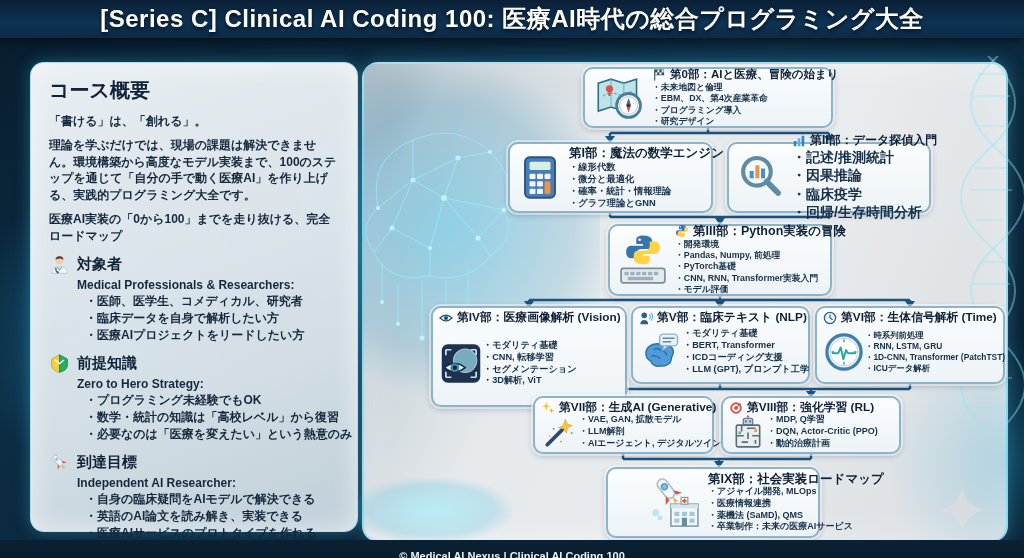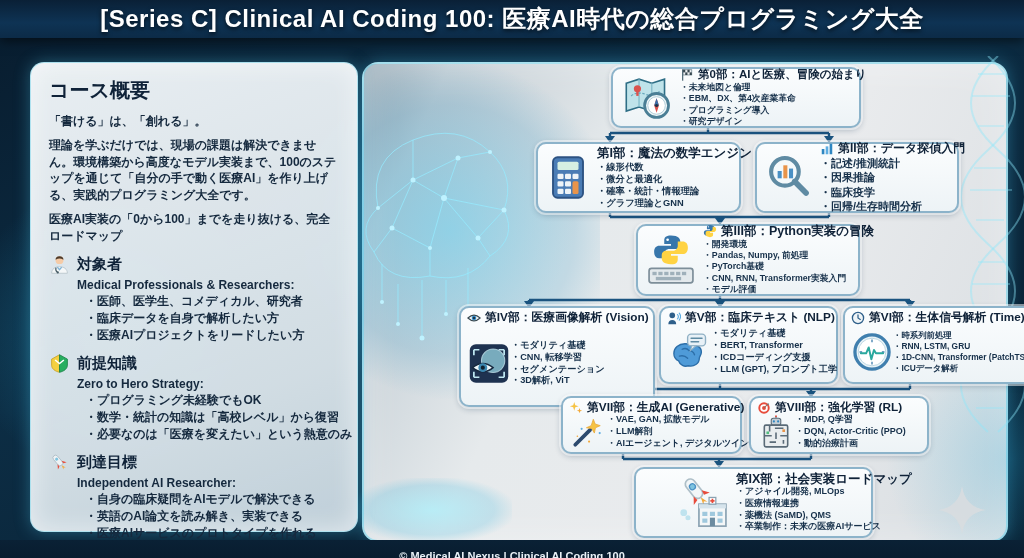--- a/index.html
+++ b/index.html
@@ -41,21 +41,21 @@
   .sec-hd{display:flex;align-items:center;gap:7px;margin-bottom:2px;}
   .sec-icon{width:21px;height:21px;flex:0 0 21px;}
   .sec-icon svg{width:100%;height:100%;}
   .sec-title{font-size:15px;font-weight:bold;color:#0f2238;}
   .sec-sub{font-size:12px;font-weight:bold;margin-left:28px;line-height:1.35;}
   .sec-b{font-size:12px;font-weight:bold;margin-left:36px;line-height:1.42;white-space:nowrap;}
   
   .node{position:absolute;z-index:4;display:flex;padding:3px 6px;color:#122a42;
     background:linear-gradient(180deg,#fbfdfe,#edf3f6);
     border:2px solid #8cb3ca;border-radius:10px;
-    box-shadow:0 0 0 2px rgba(255,255,255,.5),0 2px 6px rgba(15,45,75,.3);margin-left:28px;}
+    box-shadow:0 0 0 2px rgba(255,255,255,.5),0 2px 6px rgba(15,45,75,.3);}
   .node.side{flex-direction:row;align-items:center;gap:5px;}
   .node.top{flex-direction:column;}
   .node .row{display:flex;flex-direction:row;align-items:center;flex:1;min-height:0;}
   .micon{flex:0 0 auto;display:flex;align-items:center;justify-content:center;height:100%;}
   .micon svg{width:100%;height:100%;}
   .col{display:flex;flex-direction:column;justify-content:center;min-width:0;}
   .hd{display:flex;align-items:center;gap:4px;font-weight:bold;color:#0f2238;white-space:nowrap;line-height:1.15;}
   .ticon{display:inline-flex;width:14px;height:14px;flex:0 0 14px;}
   .ticon svg{width:100%;height:100%;}
   .bullets{font-weight:bold;color:#16304a;line-height:1.3;}
@@ -218,21 +218,21 @@
           <div class="hd" style="font-size:12px">
             <span class="ticon">
               <svg viewBox="0 0 16 16">
                 <rect x="2" y="8" width="3" height="6" fill="#2e86c1"></rect>
                 <rect x="6.5" y="5" width="3" height="9" fill="#5dade2"></rect>
                 <rect x="11" y="2" width="3" height="12" fill="#2e86c1"></rect>
               </svg>
             </span>
             <span>第II部：データ探偵入門</span>
           </div>
-          <div class="bullets" style="font-size:11px">
+          <div class="bullets" style="font-size:14px">
             <div class="b">・記述/推測統計</div>
             <div class="b">・因果推論</div>
             <div class="b">・臨床疫学</div>
             <div class="b">・回帰/生存時間分析</div>
           </div>
         </div>
       </div>
       <div class="node side" style="left: 608px; top: 224px; width: 224px; height: 72px;">
         <div class="micon" style="width:54px">
           <svg viewBox="0 0 64 64">
@@ -413,21 +413,21 @@
               <rect x="44" y="27" width="5" height="5" fill="#e8944a"></rect>
             </svg>
           </div>
           <div class="bullets" style="font-size:9px">
             <div class="b">・MDP, Q学習</div>
             <div class="b">・DQN, Actor-Critic (PPO)</div>
             <div class="b">・動的治療計画</div>
           </div>
         </div>
       </div>
-      <div class="node side" style="left: 606px; top: 467px; width: 239px; height: 71px; padding-left: 41px;">
+      <div class="node side" style="left: 606px; top: 467px; width: 214px; height: 71px; padding-left: 41px;">
         <div class="micon" style="width:54px">
           <svg viewBox="0 0 64 64">
             <g transform="rotate(-38 22 18)">
               <rect x="16" y="2" width="12" height="26" rx="6" fill="#f2f6f8" stroke="#aebfc8" stroke-width="2"></rect>
               <circle cx="22" cy="12" r="3.5" fill="#7fc4e0" stroke="#4a90c4" stroke-width="1.5"></circle>
               <path d="M16 22l-6 8 7-2zM28 22l6 8-7-2z" fill="#e74c3c"></path>
               <path d="M22 28l-3 9 3-3 3 3z" fill="#f2a93b"></path>
             </g>
             <circle cx="8" cy="44" r="4" fill="#bfe3ef"></circle>
             <circle cx="13" cy="50" r="3" fill="#bfe3ef"></circle>

